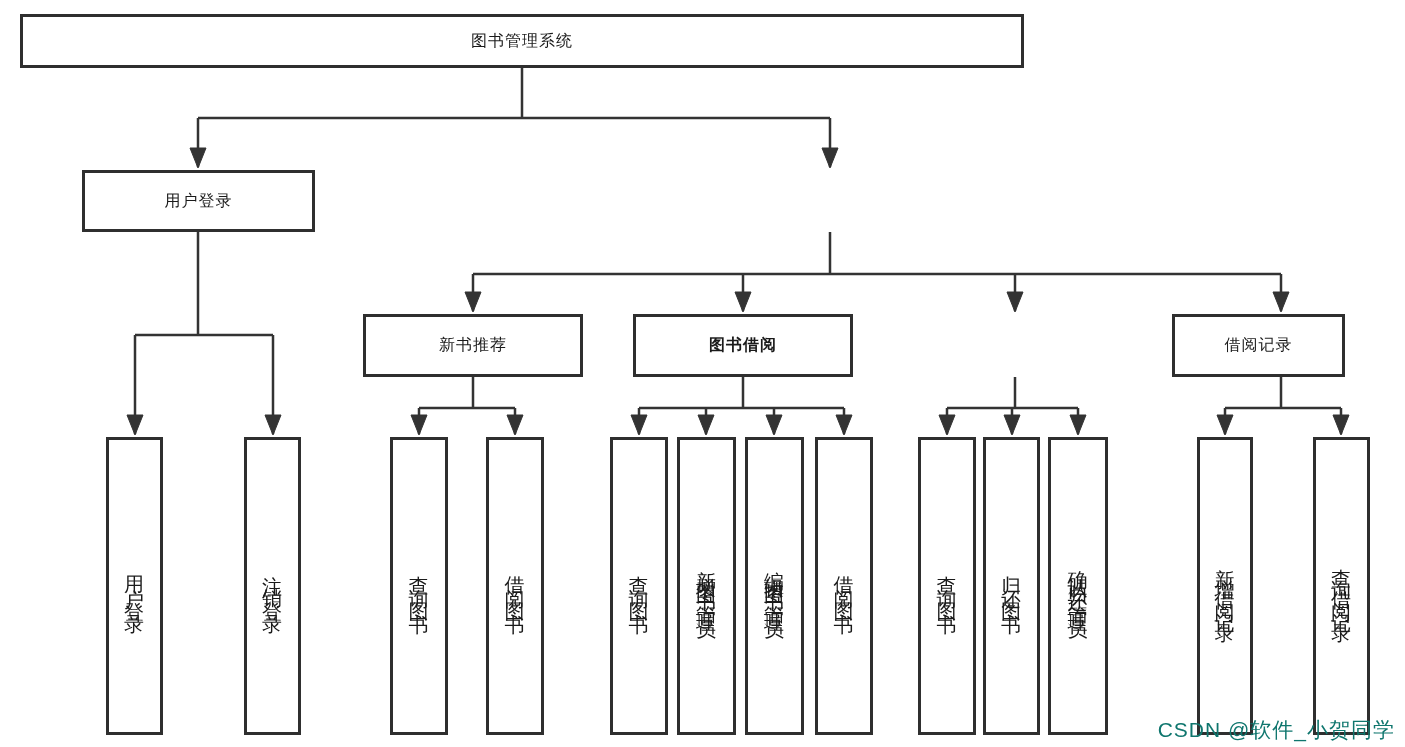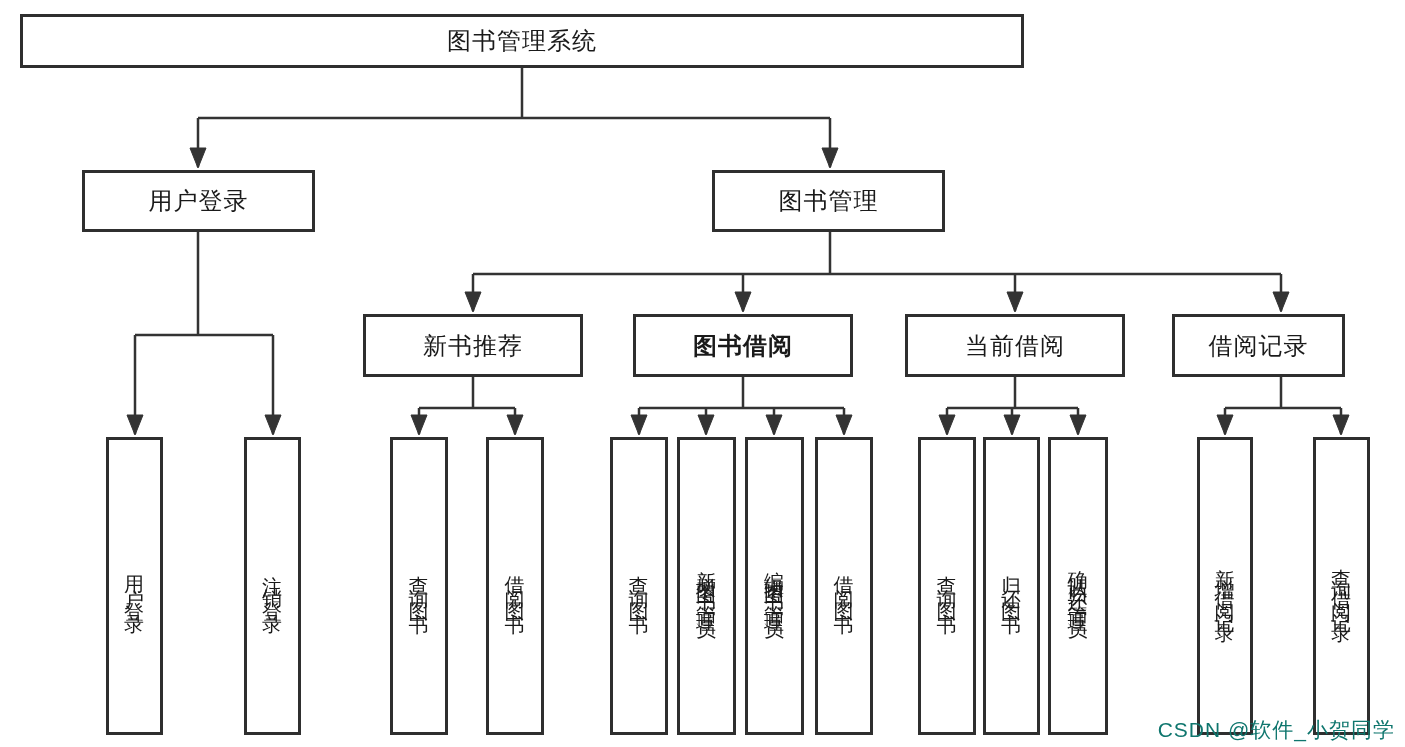--- a/index.html
+++ b/index.html
@@ -27,21 +27,21 @@
     fill: none;
   }
   .hbox {
     position: absolute;
     box-sizing: border-box;
     border: 3px solid #2f2f2f;
     background: #ffffff;
     display: flex;
     align-items: center;
     justify-content: center;
-    font-size: 24px;
+    font-size: 16px;
     color: #1a1a1a;
     letter-spacing: 1px;
     white-space: nowrap;
   }
   .vbox {
     position: absolute;
     top: 437px;
     height: 298px;
     box-sizing: border-box;
     border: 3px solid #2f2f2f;
@@ -113,25 +113,23 @@
     <line class="ln" x1="1078" y1="408" x2="1078" y2="434" marker-end="url(#arr)"></line>
 
     <path class="ln" d="M1281,377 L1281,408 M1225,408 L1341,408"></path>
     <line class="ln" x1="1225" y1="408" x2="1225" y2="434" marker-end="url(#arr)"></line>
     <line class="ln" x1="1341" y1="408" x2="1341" y2="434" marker-end="url(#arr)"></line>
   </svg>
 
   <div class="hbox" style="left:20px; top:14px; width:1004px; height:54px;">图书管理系统</div>
 
   <div class="hbox" style="left:82px; top:170px; width:233px; height:62px;">用户登录</div>
-  <div class="hbox" style="left:712px; top:170px; width:233px; height:62px;">图书管理</div>
 
   <div class="hbox" style="left:363px; top:314px; width:220px; height:63px;">新书推荐</div>
   <div class="hbox" style="left:633px; top:314px; width:220px; height:63px;font-weight:bold;">图书借阅</div>
-  <div class="hbox" style="left:905px; top:314px; width:220px; height:63px;">当前借阅</div>
   <div class="hbox" style="left:1172px; top:314px; width:173px; height:63px;">借阅记录</div>
 
   <div class="vbox" style="left:106px; width:57px;">
     <span class="vt">用户登录</span>
   </div>
   <div class="vbox" style="left:244px; width:57px;">
     <span class="vt">注销登录</span>
   </div>
 
   <div class="vbox" style="left:390px; width:58px;">

